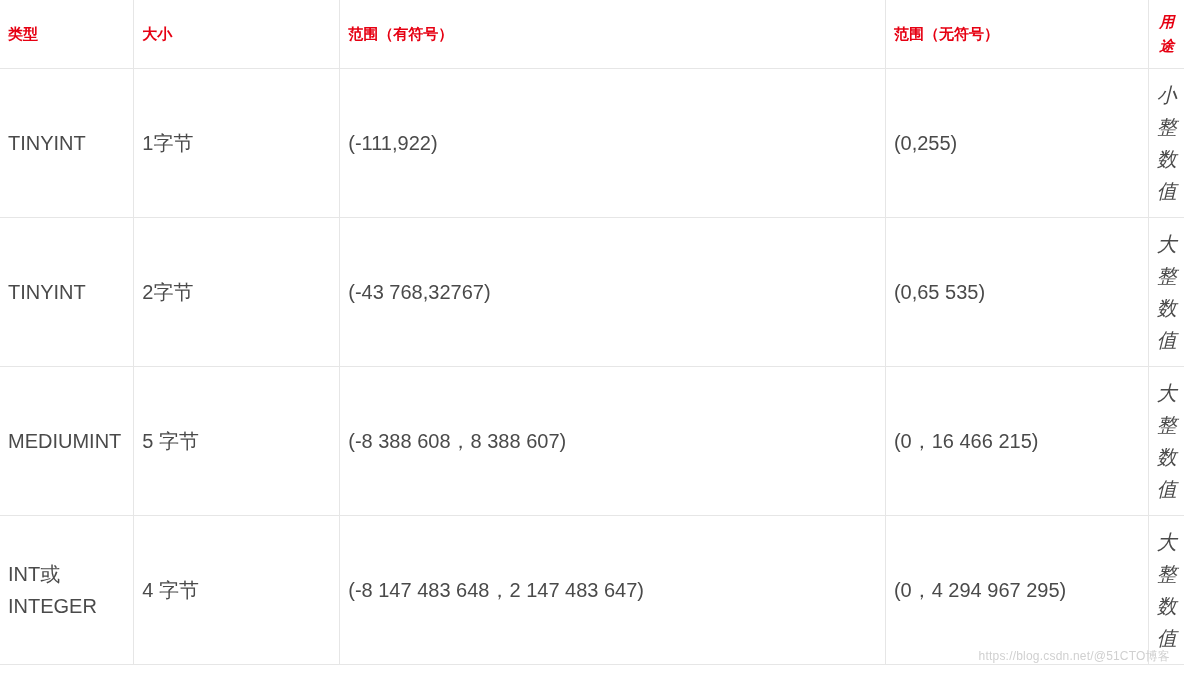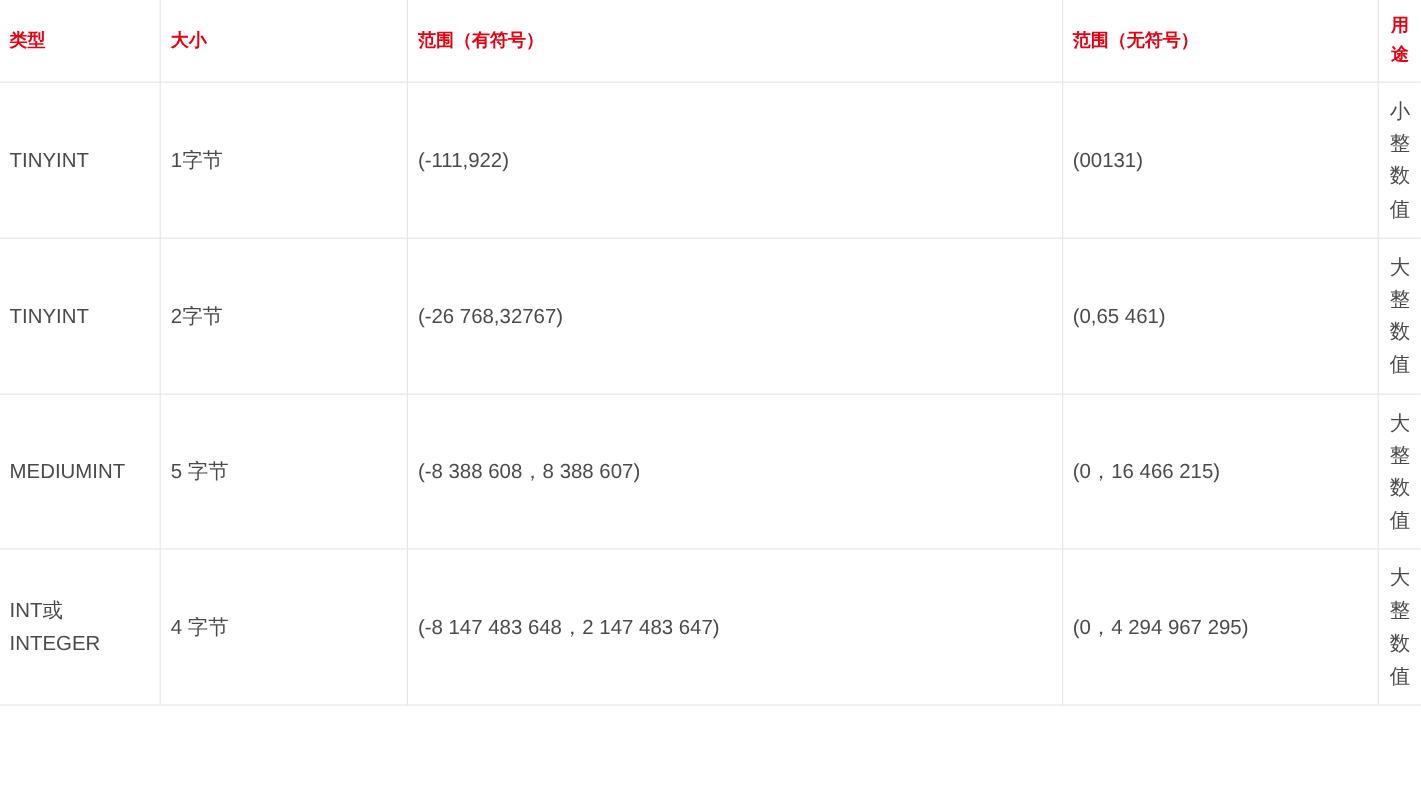--- a/index.html
+++ b/index.html
@@ -31,30 +31,31 @@
   }
   th {
     color: #e60012;
     font-weight: 700;
     background: #ffffff;
     font-size: 15px;
     border-top: none;
   }
   td {
     background: #ffffff;
-    font-size: 17px;
+    font-size: 20px;
     color: #4a4a4a;
   }
   
   .vcol {
     width: 34px;
     text-align: center;
     padding-left: 4px;
     padding-right: 4px;
     word-break: break-all;
+    font-style: italic;
   }
   .c-type { width: 130px; }
   .c-size { width: 200px; }
   .c-signed { width: 530px; }
   .c-unsigned { width: 256px; }
   th:first-child, td:first-child { border-left: none; }
   th:last-child, td:last-child { border-right: none; }
   .watermark {
     position: absolute;
     right: 14px;
@@ -84,39 +85,40 @@
         <th>范围（有符号）</th>
         <th>范围（无符号）</th>
         <th class="vcol">用途</th>
       </tr>
     </thead>
     <tbody>
       <tr>
         <td>TINYINT</td>
         <td>1字节</td>
         <td> (-111,922)</td>
-        <td> (00131)</td>
+        <td> (0,255)</td>
         <td class="vcol">小整数值</td>
       </tr>
       <tr>
         <td>TINYINT</td>
         <td>2字节</td>
-        <td> (-26 768,32767)</td>
-        <td> (0,65 461)</td>
+        <td> (-43 768,32767)</td>
+        <td> (0,65 535)</td>
         <td class="vcol">大整数值</td>
       </tr>
       <tr>
         <td>MEDIUMINT</td>
         <td>5 字节</td>
         <td>(-8 388 608，8 388 607)</td>
         <td>(0，16 466 215)</td>
         <td class="vcol">大整数值</td>
       </tr>
       <tr>
         <td>INT或INTEGER</td>
         <td>4 字节</td>
         <td>(-8 147 483 648，2 147 483 647)</td>
         <td>(0，4 294 967 295)</td>
         <td class="vcol">大整数值</td>
       </tr>
     </tbody>
   </table>
+  <div class="watermark">https://blog.csdn.net/@51CTO博客</div>
 </div>
 
 </body></html>

